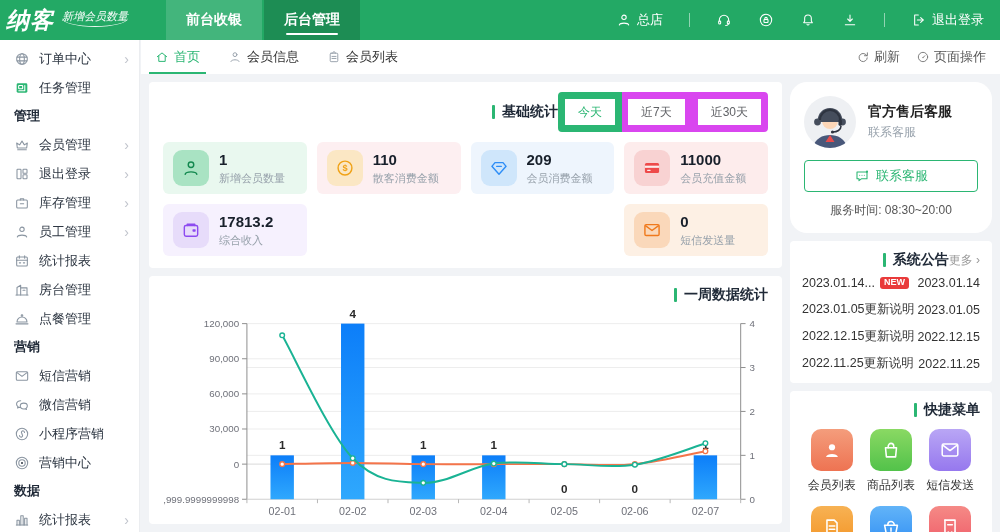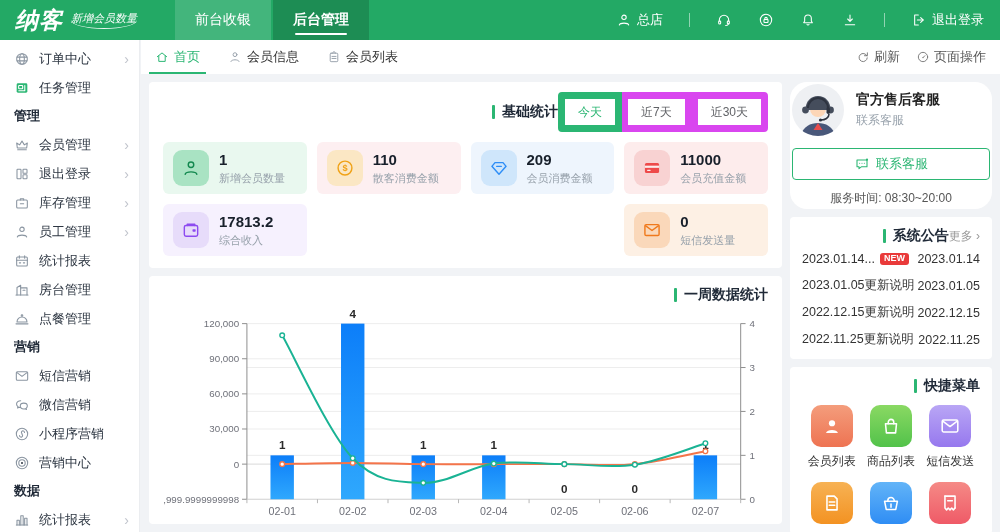--- a/index.html
+++ b/index.html
@@ -3,27 +3,27 @@
 <meta charset="utf-8">
 <style>
   html,body{margin:0;padding:0;}
   body{width:1000px;height:532px;overflow:hidden;background:#f1f3f6;
        font-family:"Liberation Sans","DejaVu Sans",sans-serif;color:#333;}
   .app{position:relative;width:1000px;height:532px;}
 
   
   header{position:absolute;top:0;left:0;right:0;height:40px;background:#23a965;
          display:flex;align-items:center;color:#fff;}
-  .logo-wrap{display:flex;align-items:center;padding-left:15px;width:160px;}
+  .logo-wrap{display:flex;align-items:flex-start;padding-left:6px;width:160px;}
   .logo{font-size:23px;font-weight:bold;font-style:italic;letter-spacing:1px;line-height:1;}
   .tagline{font-size:11px;font-style:italic;margin-left:8px;padding-bottom:2px;
            border-bottom:1.5px solid rgba(255,255,255,.9);border-radius:0 0 60% 60%;}
   .top-nav{display:flex;height:40px;align-items:stretch;}
   .nav-pill{display:flex;align-items:center;padding:0 20px;font-size:14px;cursor:pointer;
-            background:rgba(255,255,255,.15);margin-right:2px;position:relative;}
+            background:rgba(255,255,255,.15);margin-right:2px;position:relative;font-weight:bold;}
   .nav-pill.active{background:rgba(0,0,0,.16);font-weight:bold;}
   .nav-pill.active::after{content:"";position:absolute;left:50%;transform:translateX(-50%);
             bottom:5px;width:52px;height:2px;background:#fff;border-radius:1px;}
   .header-right{margin-left:auto;display:flex;align-items:center;gap:26px;padding-right:16px;font-size:13px;}
   .hr-item{display:flex;align-items:center;gap:5px;cursor:pointer;}
   .hdivider{width:1px;height:14px;background:rgba(255,255,255,.5);}
   .hic{width:16px;height:16px;stroke:#fff;fill:none;stroke-width:1.6;stroke-linecap:round;stroke-linejoin:round;}
 
   
   aside{position:absolute;top:40px;left:0;bottom:0;width:140px;background:#fff;
@@ -81,21 +81,21 @@
   .t-red{background:#fdecec;}    .t-red .chip{background:#f8d2d2;color:#ee4a4a;}
   .t-purple{background:#f6f1fe;} .t-purple .chip{background:#e7dcfa;color:#8d4bf0;}
   .t-orange{background:#fdf0e4;} .t-orange .chip{background:#fad8ba;color:#f0791c;}
 
   
   .chart-card{padding:10px 14px 0;flex:1;overflow:hidden;}
   #chart{margin-top:4px;}
   #chart svg{display:block;width:100%;height:auto;}
 
   
-  .service-card{padding:2px;flex:none;border-radius:17px;}
+  .service-card{padding:14px;flex:none;border-radius:17px;}
   .svc-top{display:flex;align-items:center;gap:12px;}
   .svc-title{font-size:14px;font-weight:bold;color:#222;}
   .svc-sub{font-size:12px;color:#98a2ac;margin-top:3px;}
   .svc-btn{margin-top:12px;height:30px;border:1px solid #2bb673;border-radius:4px;display:flex;
            align-items:center;justify-content:center;gap:6px;color:#2bb673;font-size:13px;cursor:pointer;}
   .svc-btn .ic{width:16px;height:16px;stroke:#2bb673;fill:none;stroke-width:1.6;stroke-linecap:round;stroke-linejoin:round;}
   .svc-hours{margin-top:10px;text-align:center;font-size:12px;color:#555;}
 
   .notice-card{padding:10px 12px 6px;flex:none;}
   .more-link{font-size:12px;color:#999;cursor:pointer;}

